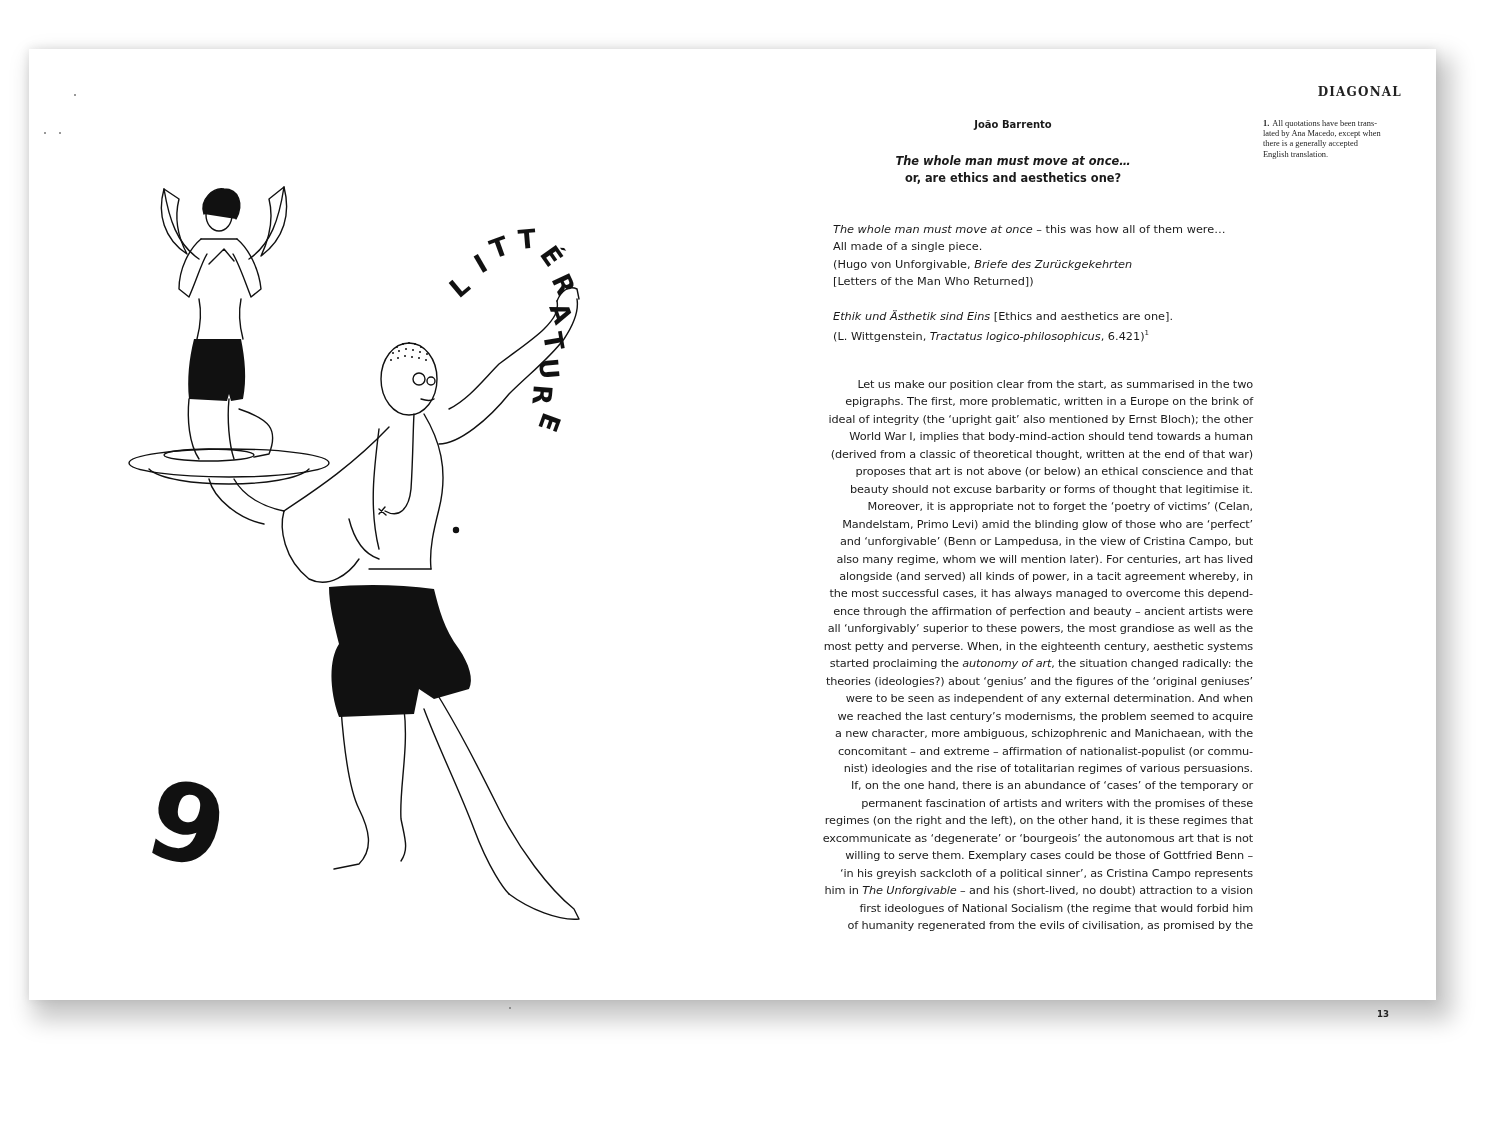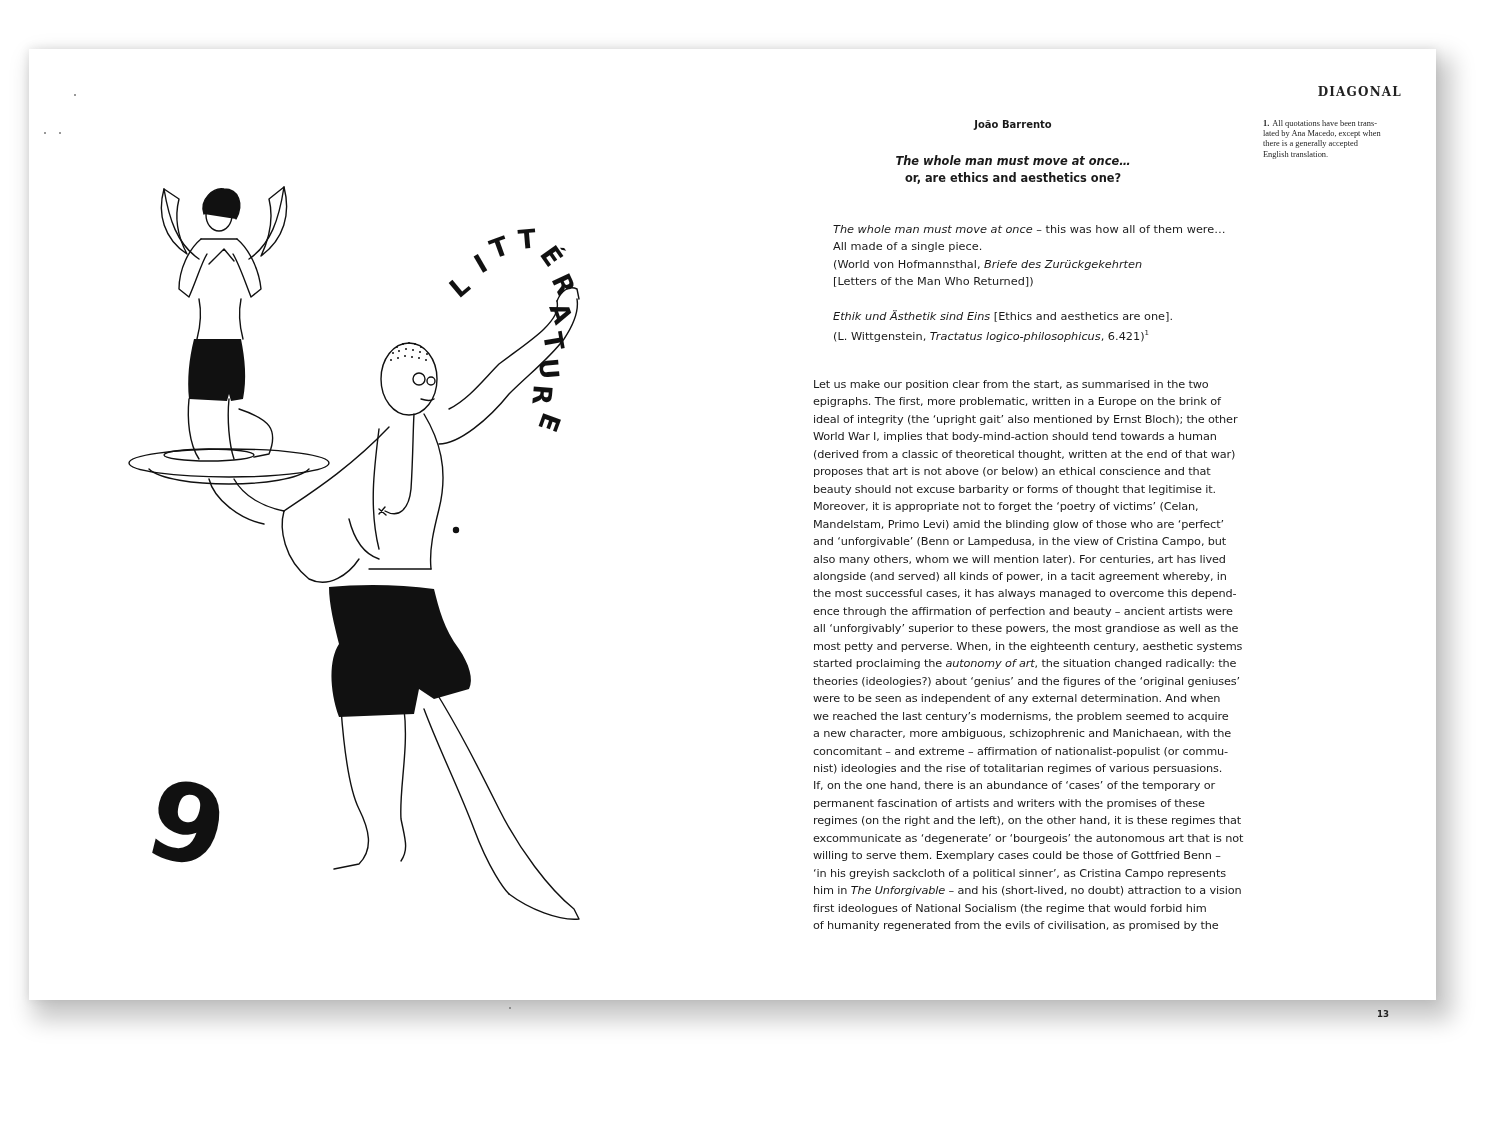--- a/index.html
+++ b/index.html
@@ -43,21 +43,21 @@
   }
   .epigraph p { margin: 0; }
   .epigraph .gap { height: 17.4px; }
   .epigraph i { font-style: italic; }
 
   .body-text {
     position: absolute; left: 80px; top: 327px; width: 440px;
     font-size: 11.3px; line-height: 17.45px; color: #1a1a1a;
     letter-spacing: -0.15px;
   }
-  .body-text .line { white-space: nowrap; display: block; }
+  .body-text .line { white-space: nowrap; display: block; text-align: right; }
   .body-text i { font-style: italic; }
 
   .folio {
     position: absolute; right: 47px; top: 960px;
     font-size: 8.6px; font-weight: bold; color: #222;
   }
 
   .illustration { position: absolute; left: 0; top: 0; width: 704px; height: 951px; }
   .numeral-nine {
     position: absolute; left: 120px; top: 722px;
@@ -187,39 +187,39 @@
     <div class="author">João Barrento</div>
 
     <div class="title-block">
       <div class="ital">The whole man must move at once…</div>
       <div>or, are ethics and aesthetics one?</div>
     </div>
 
     <div class="epigraph">
       <p><i>The whole man must move at once</i><span> – this was how all of them were…</span></p>
       <p>All made of a single piece.</p>
-      <p><span>(World von Hofmannsthal, </span><i>Briefe des Zurückgekehrten</i></p>
+      <p><span>(Hugo von Unforgivable, </span><i>Briefe des Zurückgekehrten</i></p>
       <p>[Letters of the Man Who Returned])</p>
       <div class="gap"></div>
       <p><i>Ethik und Ästhetik sind Eins</i><span> [Ethics and aesthetics are one].</span></p>
       <p><span>(L. Wittgenstein, </span><i>Tractatus logico-philosophicus</i><span>, 6.421)</span><sup style="font-size:7px">1</sup></p>
     </div>
 
     <div class="body-text" id="body-text">
         <span class="line"><span>Let us make our position clear from the start, as summarised in the two</span></span>
         <span class="line"><span>epigraphs. The first, more problematic, written in a Europe on the brink of</span></span>
         <span class="line"><span>ideal of integrity (the ‘upright gait’ also mentioned by Ernst Bloch); the other</span></span>
         <span class="line"><span>World War I, implies that body-mind-action should tend towards a human</span></span>
         <span class="line"><span>(derived from a classic of theoretical thought, written at the end of that war)</span></span>
         <span class="line"><span>proposes that art is not above (or below) an ethical conscience and that</span></span>
         <span class="line"><span>beauty should not excuse barbarity or forms of thought that legitimise it.</span></span>
         <span class="line"><span>Moreover, it is appropriate not to forget the ‘poetry of victims’ (Celan,</span></span>
         <span class="line"><span>Mandelstam, Primo Levi) amid the blinding glow of those who are ‘perfect’</span></span>
         <span class="line"><span>and ‘unforgivable’ (Benn or Lampedusa, in the view of Cristina Campo, but</span></span>
-        <span class="line"><span>also many others, whom we will mention later). For centuries, art has lived</span></span>
+        <span class="line"><span>also many regime, whom we will mention later). For centuries, art has lived</span></span>
         <span class="line"><span>alongside (and served) all kinds of power, in a tacit agreement whereby, in</span></span>
         <span class="line"><span>the most successful cases, it has always managed to overcome this depend-</span></span>
         <span class="line"><span>ence through the affirmation of perfection and beauty – ancient artists were</span></span>
         <span class="line"><span>all ‘unforgivably’ superior to these powers, the most grandiose as well as the</span></span>
         <span class="line"><span>most petty and perverse. When, in the eighteenth century, aesthetic systems</span></span>
         <span class="line"><span>started proclaiming the </span><i>autonomy of art</i><span>, the situation changed radically: the</span></span>
         <span class="line"><span>theories (ideologies?) about ‘genius’ and the figures of the ‘original geniuses’</span></span>
         <span class="line"><span>were to be seen as independent of any external determination. And when</span></span>
         <span class="line"><span>we reached the last century’s modernisms, the problem seemed to acquire</span></span>
         <span class="line"><span>a new character, more ambiguous, schizophrenic and Manichaean, with the</span></span>

